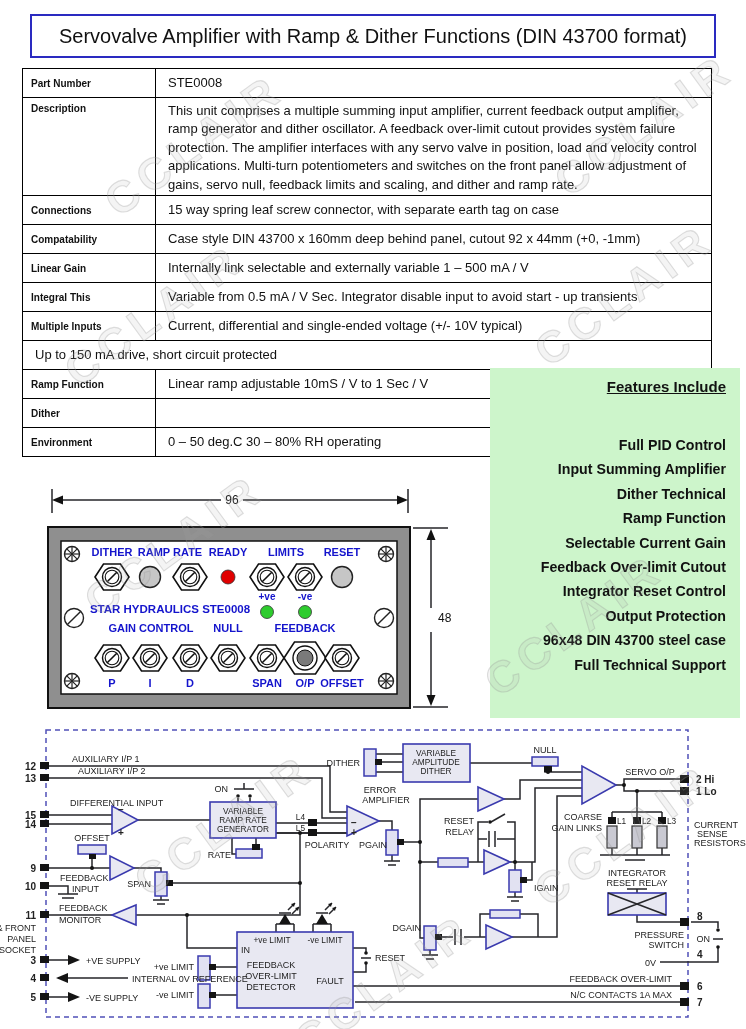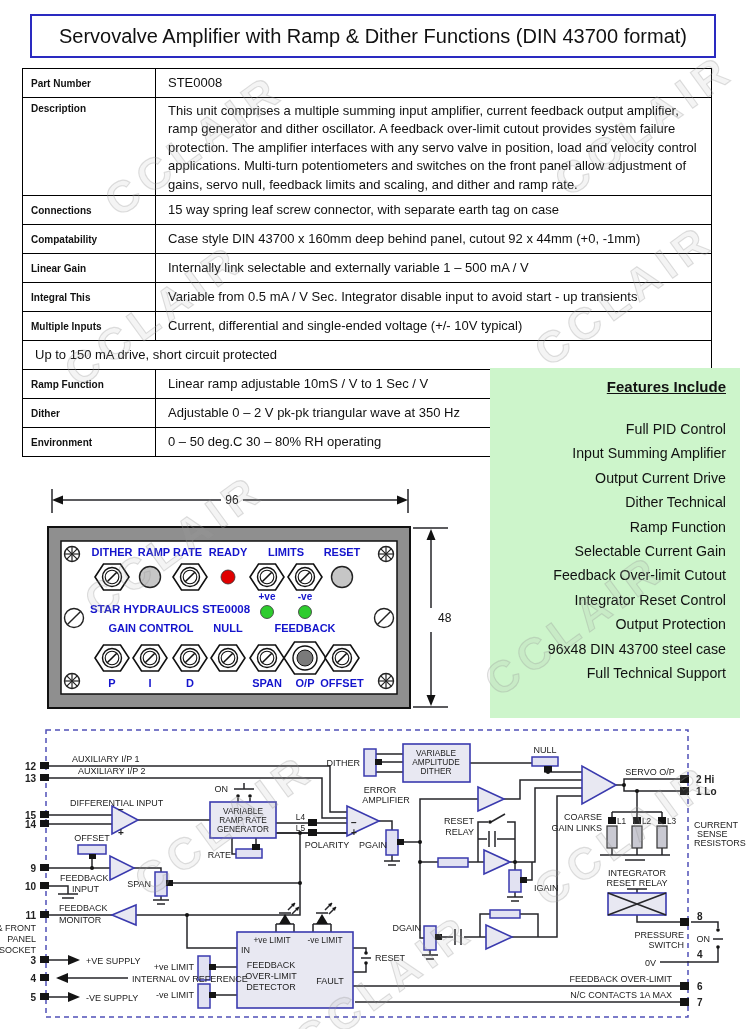--- a/index.html
+++ b/index.html
@@ -14,22 +14,22 @@
   .srow{display:flex;border-bottom:1px solid #000;}
   .srow:last-child{border-bottom:none;}
   .slabel{width:133px;border-right:1px solid #000;font-weight:bold;font-size:10px;
       padding:0 4px 0 8px;display:flex;align-items:center;box-sizing:border-box;}
   .svalue{flex:1;font-size:13px;padding:0 8px 0 12px;display:flex;align-items:center;box-sizing:border-box;line-height:18.4px;}
   .h28{height:28px;}
   .hdesc{height:97px;}
   .hdesc .slabel{align-items:flex-start;padding-top:5px;}
   .hdesc .svalue{align-items:flex-start;padding-top:4px;}
   .features{position:absolute;left:490px;top:368px;width:250px;height:350px;background:#cdf5cb;z-index:2;box-sizing:border-box;padding:10px 14px 0 0;text-align:right;}
-  .features .ftitle{font-size:15px;font-weight:bold;text-decoration:underline;margin-bottom:22px;}
-  .features .fitem{font-size:14.2px;font-weight:normal;line-height:24.4px;white-space:nowrap;}
+  .features .ftitle{font-size:15px;font-weight:bold;text-decoration:underline;margin-bottom:38px;}
+  .features .fitem{font-size:14.2px;font-weight:bold;line-height:24.4px;white-space:nowrap;}
   svg{position:absolute;z-index:1;}
   svg text{font-family:"Liberation Sans","DejaVu Sans",sans-serif;}
   .w{stroke:#26262a;stroke-width:1.5;fill:none;}
   .wd{stroke:#5050b8;stroke-width:1.5;fill:none;stroke-dasharray:5 4;}
   .cmp{fill:#e2e2f2;stroke:#3a3aae;stroke-width:1.5;}
   .cmpl{fill:#e8e8f2;stroke:#3a3aae;stroke-width:1.6;}
   .blk{fill:#141414;stroke:none;}
   .gry{fill:#c9c9d2;stroke:#333;stroke-width:1.2;}
   .ct{font-size:9px;fill:#222;}
   .ctb{font-size:10px;font-weight:bold;fill:#222;}
@@ -85,33 +85,31 @@
     </div>
   <div class="srow h28">
       <div class="svalue">Up to 150 mA drive, short circuit protected</div>
     </div>
   <div class="srow h28">
       <div class="slabel">Ramp Function</div>
       <div class="svalue">Linear ramp adjustable 10mS / V to 1 Sec / V</div>
     </div>
   <div class="srow h28">
       <div class="slabel">Dither</div>
-      <div class="svalue">Adjustable 0 – 2 V pk-pk triangular wave at 350 Hz</div>
     </div>
   <div class="srow h28">
       <div class="slabel">Environment</div>
       <div class="svalue">0 – 50 deg.C  30 – 80% RH operating</div>
     </div>
 </div>
 
 <div class="features">
   <div class="ftitle">Features Include</div>
   <div class="fitem">Full PID Control</div>
   <div class="fitem">Input Summing Amplifier</div>
-  <div class="fitem">Output Current Drive</div>
   <div class="fitem">Dither Technical</div>
   <div class="fitem">Ramp Function</div>
   <div class="fitem">Selectable Current Gain</div>
   <div class="fitem">Feedback Over-limit Cutout</div>
   <div class="fitem">Integrator Reset Control</div>
   <div class="fitem">Output Protection</div>
   <div class="fitem">96x48 DIN 43700 steel case</div>
   <div class="fitem">Full Technical Support</div>
 </div>
 

